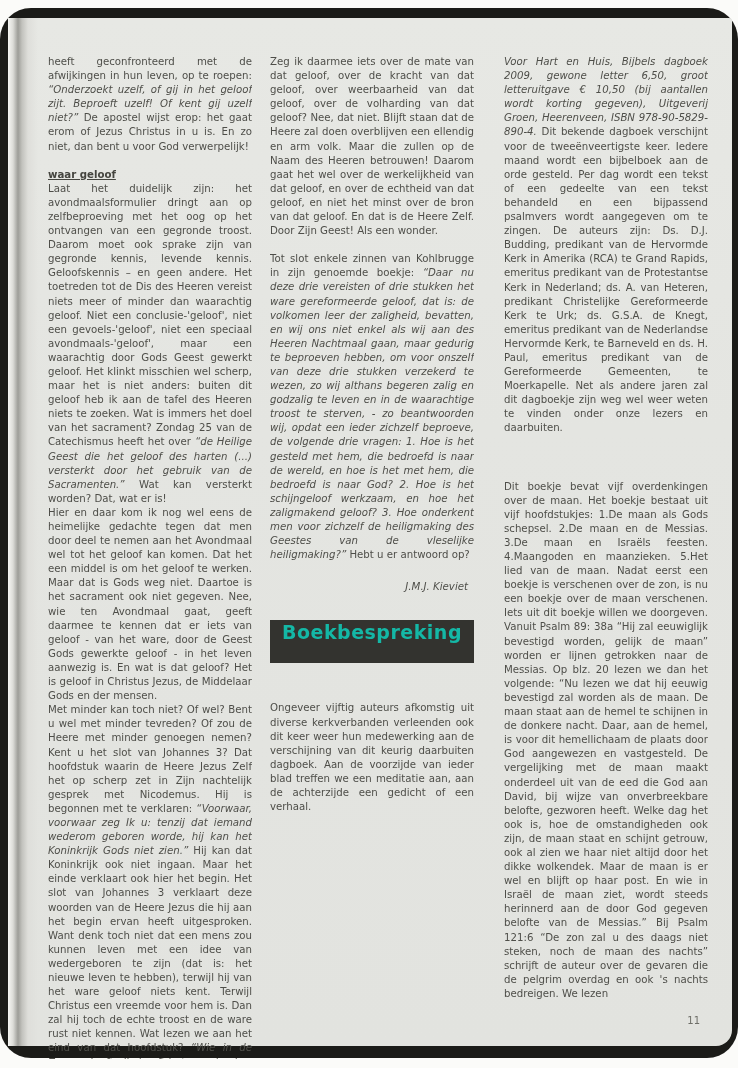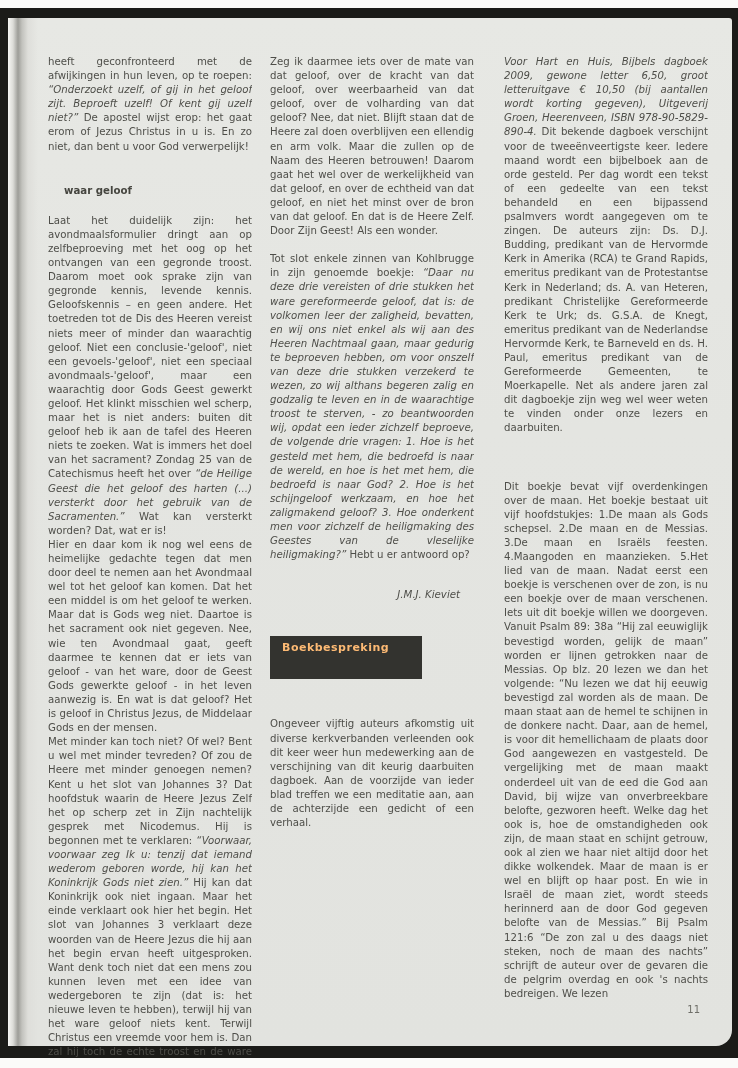--- a/index.html
+++ b/index.html
@@ -7,20 +7,21 @@
     width: 738px; height: 1068px;
     overflow: hidden;
     background: #fbfbf9;
     font-family: "DejaVu Sans", "Liberation Sans", sans-serif;
   }
   
   .scan {
     position: absolute;
     left: 0; right: 0; top: 8px; bottom: 10px;
     background: #1b1b18;
+    border-radius: 31px;
   }
   
   .paper {
     position: absolute;
     top: 10px; bottom: 12px; left: 8px; right: 6px;
     background: linear-gradient(180deg, #e7e8e4 0%, #e4e5e1 40%, #e2e3df 100%);
     border-bottom-right-radius: 16px;
     border-top-right-radius: 3px;
   }
   
@@ -44,46 +45,47 @@
     text-align: justify;
   }
   .col-1 { left: 40px; }
   .col-2 { left: 262px; }
   .col-3 { left: 496px; }
 
   .para { margin: 0; }
   .it { font-style: italic; }
 
   .subheading {
-    margin: 16px;
+    margin: 0;
     font-size: 10.2px;
     font-weight: bold;
     color: #45453f;
+    text-decoration: underline;
   }
   .signature {
-    margin: 8px;
+    margin: 0;
     text-align: right;
     font-style: italic;
     padding-right: 6px;
   }
   .banner {
     display: inline-block;
     background: #33332f;
-    color: #fdba74;
+    color: #14b8a6;
     font-weight: bold;
-    font-size: 11px;
+    font-size: 19px;
     letter-spacing: 0.5px;
     padding: 5px 14px 24px 12px;
     min-width: 126px;
   }
   .spacer { width: 100%; }
 
   .pagenum {
     position: absolute;
-    right: 32px; bottom: 31px;
+    right: 32px; bottom: 20px;
     font-size: 10px;
     color: #6e6e68;
   }
 </style>
 </head>
 <body>
 
 <div class="scan">
   <div class="paper">
     <div class="col col-1">

